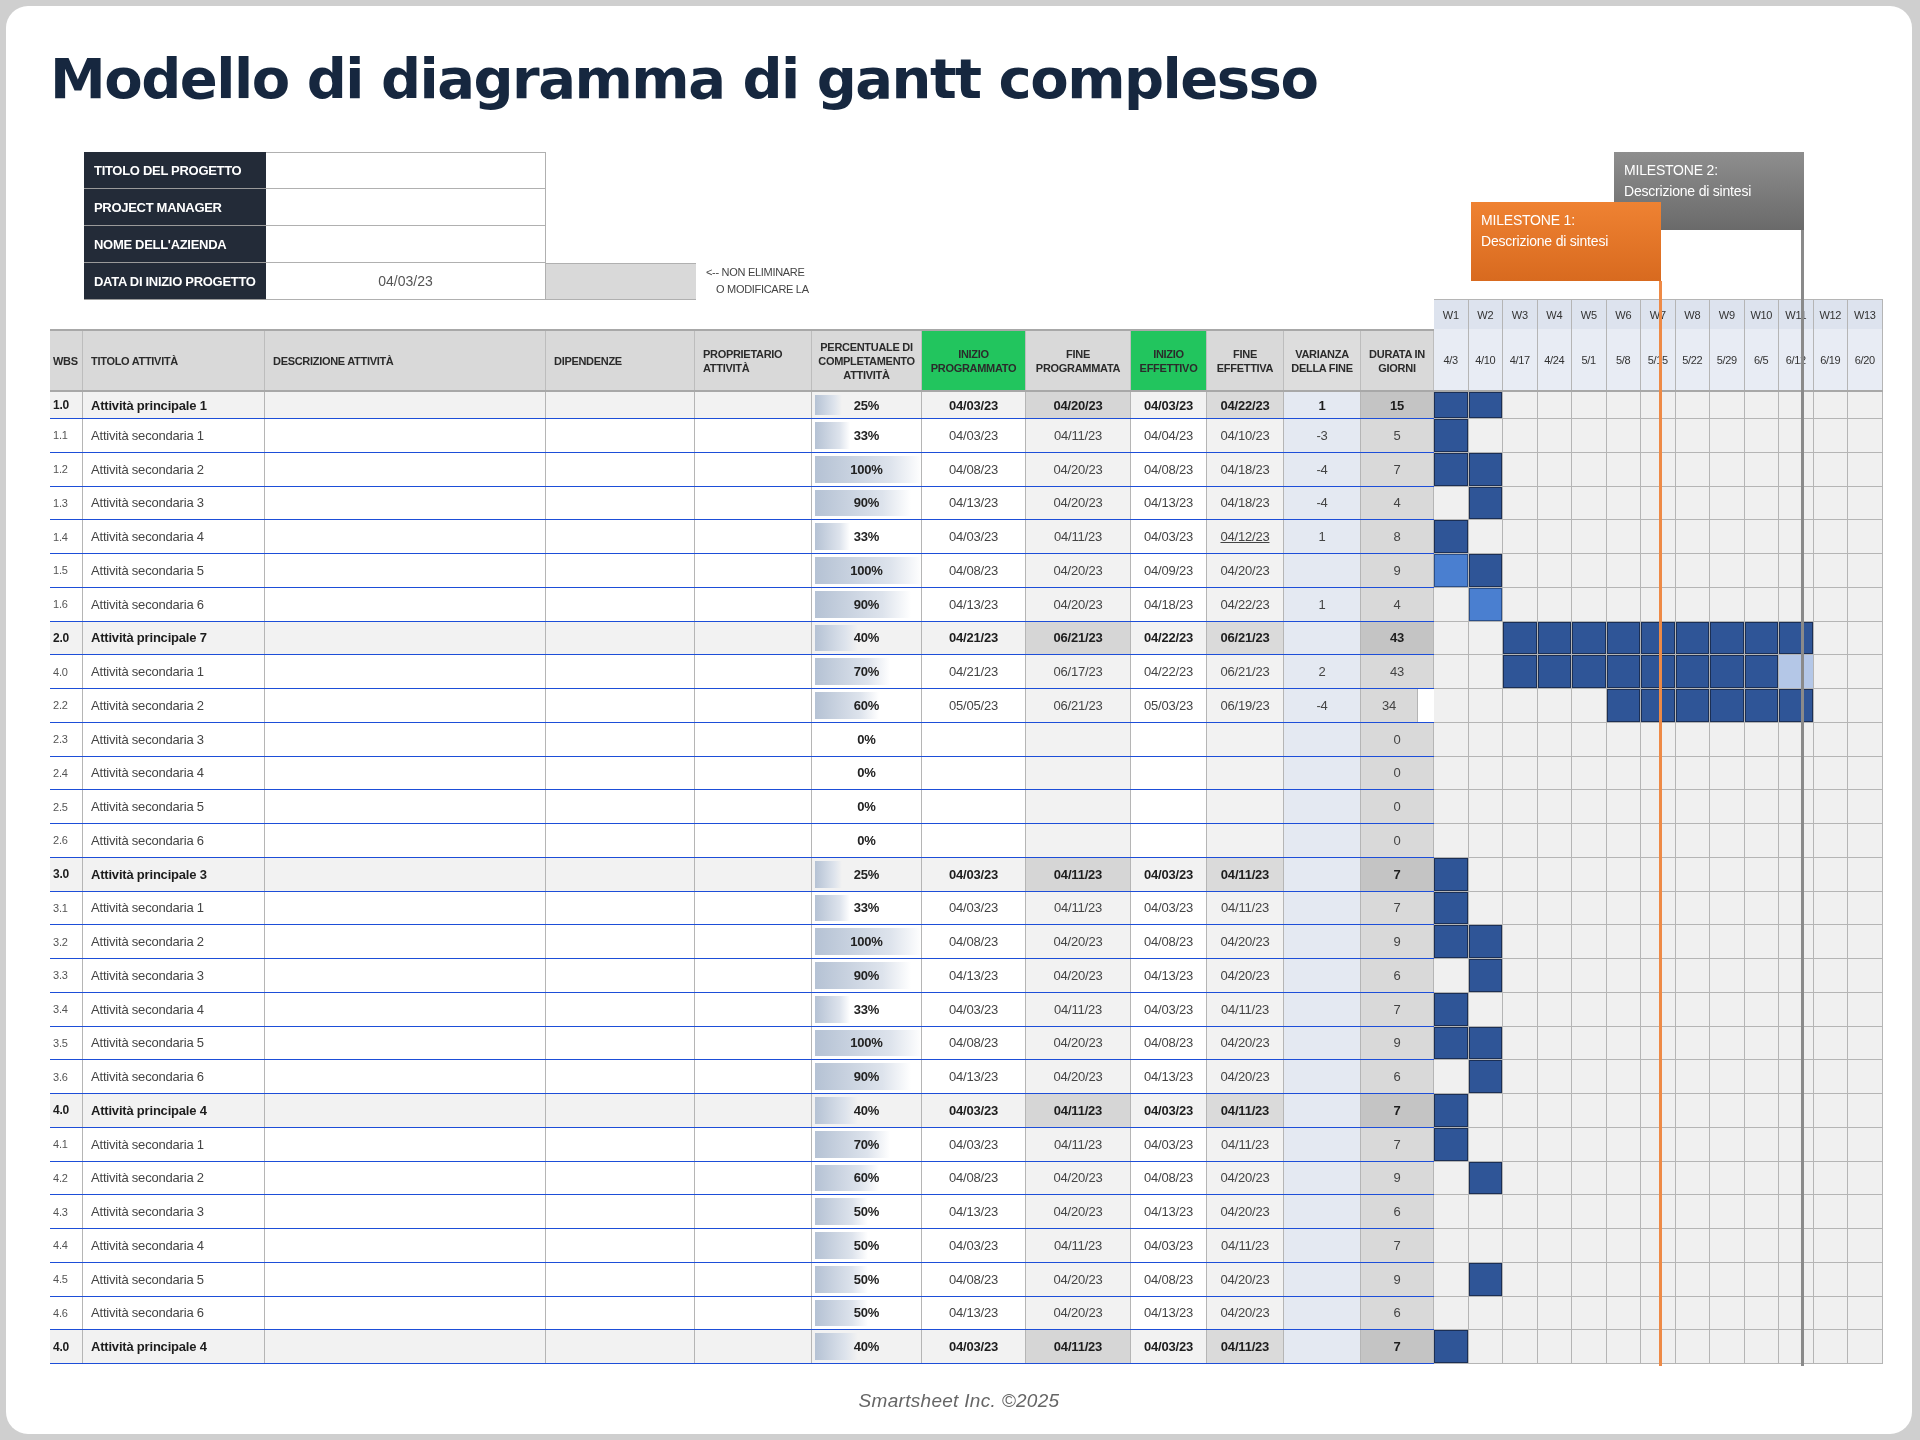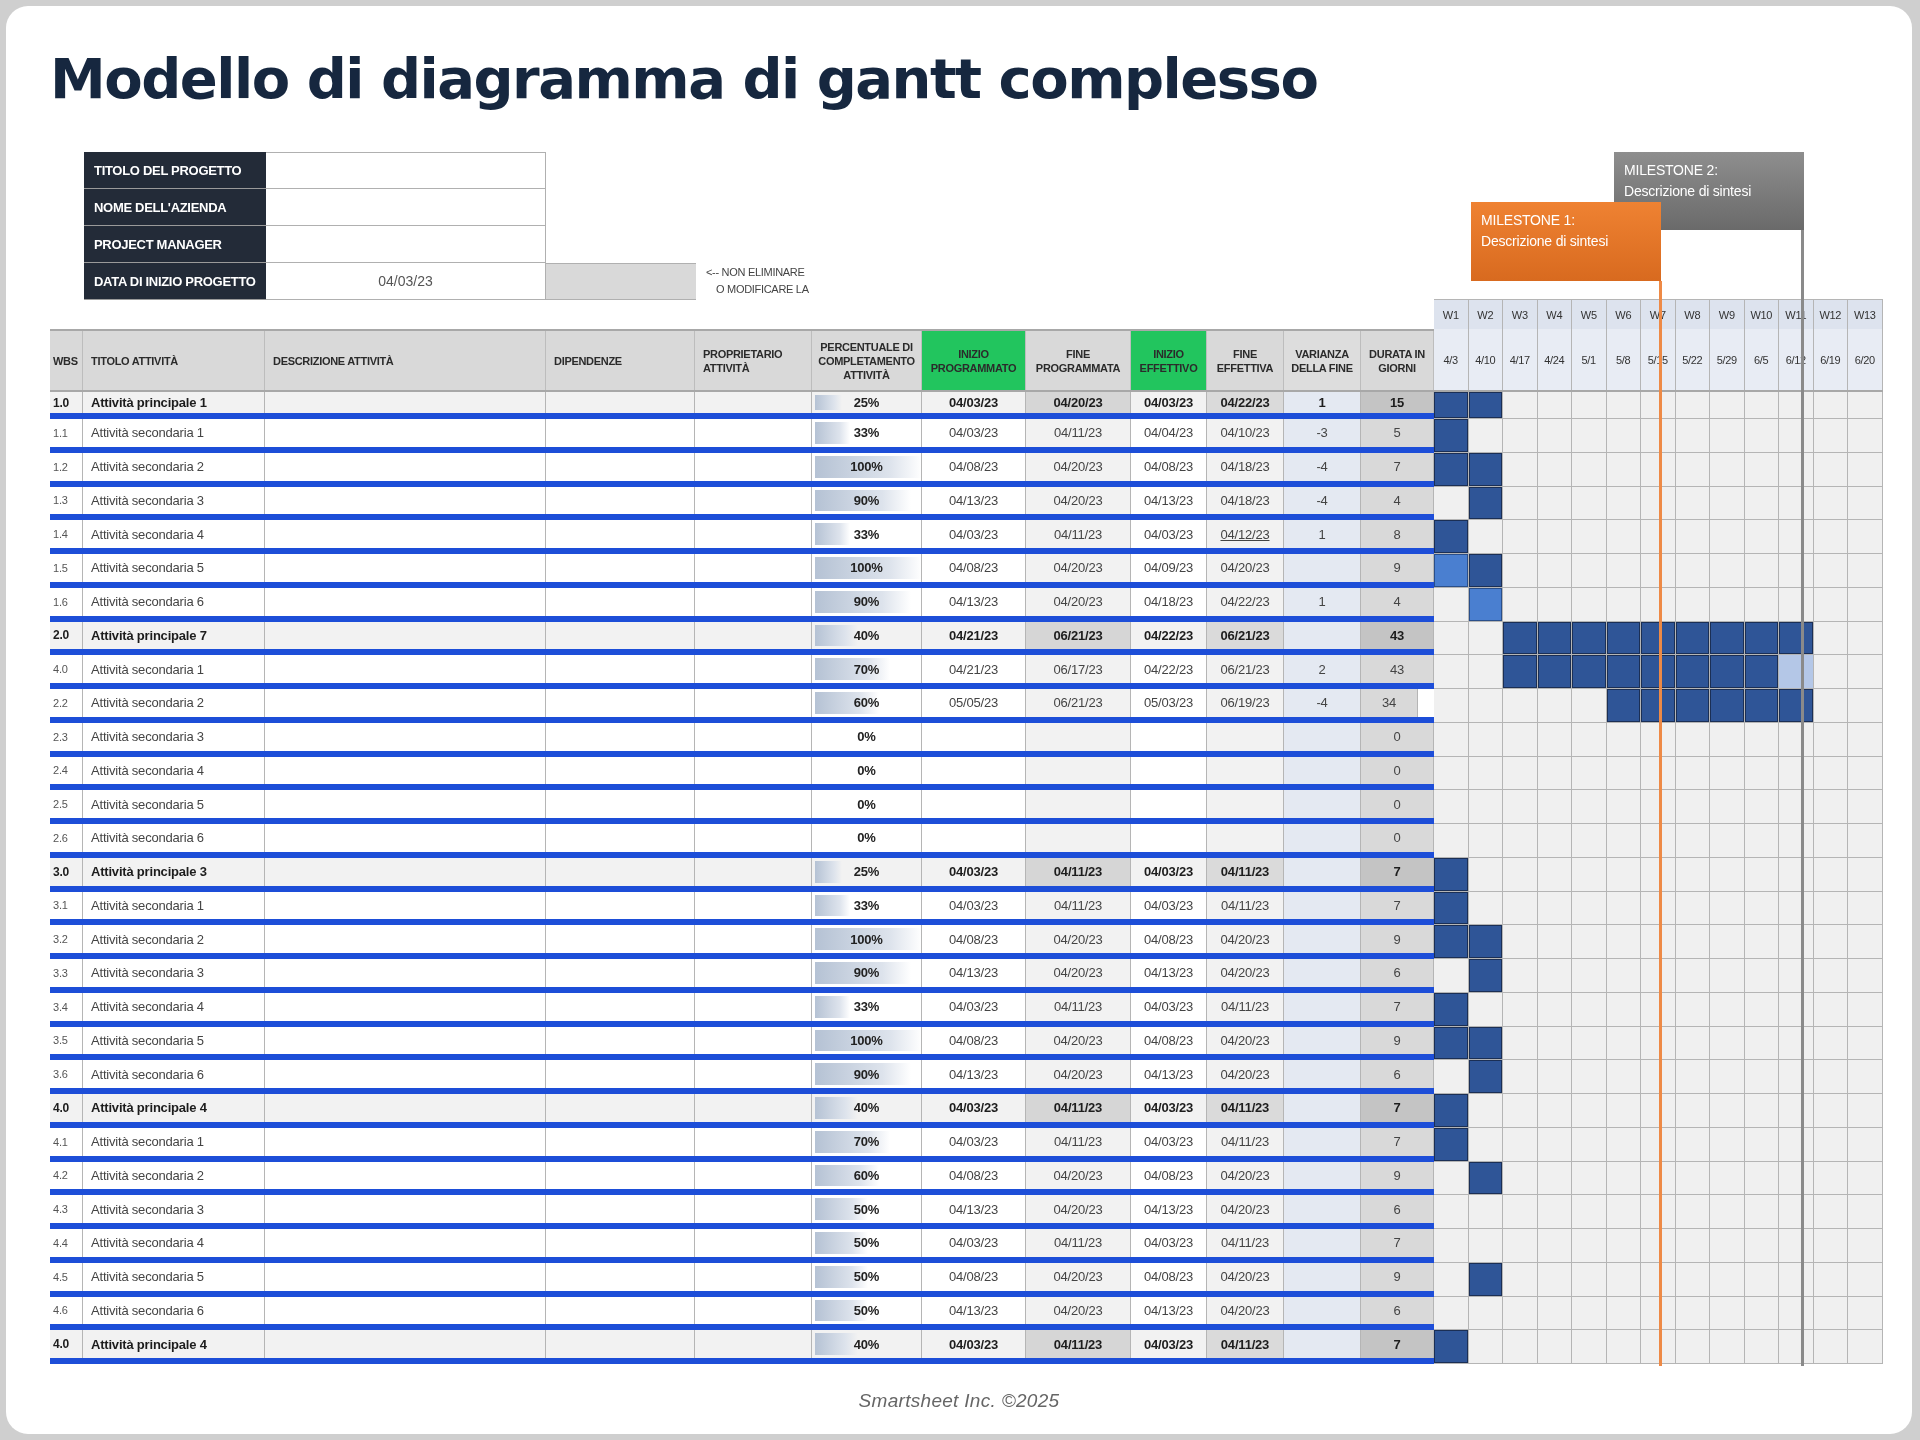--- a/index.html
+++ b/index.html
@@ -55,21 +55,21 @@
   .table { position: absolute; left: 44px; top: 323px; }
   .hdr { display: flex; height: 63px; border-top: 2px solid #a8a8a8; border-bottom: 2px solid #a8a8a8; }
   .hc {
     font-size: 11px; font-weight: bold; color: #2b2b2b; letter-spacing: -0.3px;
     display: flex; align-items: center; line-height: 14px;
     border-right: 1px solid #bdbdbd; padding: 0 8px; background: #d9d9d9;
   }
   .hc.center { justify-content: center; text-align: center; padding: 0 3px; }
   .hc.light { background: #22c55e; }
   .hc.mid { background: #dddddd; }
-  .row { display: flex; height: 33.75px; border-bottom: 6px solid #1d4ed8; text-align: right; }
+  .row { display: flex; height: 33.75px; border-bottom: 1px solid #1d4ed8; text-align: right; }
   .row.first { height: 27px; }
   .c {
     font-size: 13px; color: #444; display: flex; align-items: center;
     border-right: 1px solid #b5b5b5; padding: 0 8px; white-space: nowrap; overflow: hidden;
     letter-spacing: -0.2px; position: relative;
   }
   .c.center { justify-content: center; padding: 0; }
   .row.main .c { font-weight: bold; color: #1d1d1d; background: #f2f2f2; }
   .row.main .c.wbs { font-size: 12px; }
   .c.wbs { font-size: 11px; padding-left: 3px; color: #555; }
@@ -114,25 +114,25 @@
 
 <div class="frame">
   <div class="title">Modello di diagramma di gantt complesso</div>
 
   <div class="info">
     <div class="info-row">
       <div class="info-label">TITOLO DEL PROGETTO</div>
       <div class="info-value"></div>
     </div>
     <div class="info-row">
-      <div class="info-label">NOME DELL'AZIENDA</div>
+      <div class="info-label">PROJECT MANAGER</div>
       <div class="info-value"></div>
     </div>
     <div class="info-row">
-      <div class="info-label">PROJECT MANAGER</div>
+      <div class="info-label">NOME DELL'AZIENDA</div>
       <div class="info-value"></div>
     </div>
     <div class="info-row">
       <div class="info-label">DATA DI INIZIO PROGETTO</div>
       <div class="info-value">04/03/23</div>
       <div class="info-extra"></div>
     </div>
   </div>
   <div class="note">
     <span>&lt;-- NON ELIMINARE</span>

